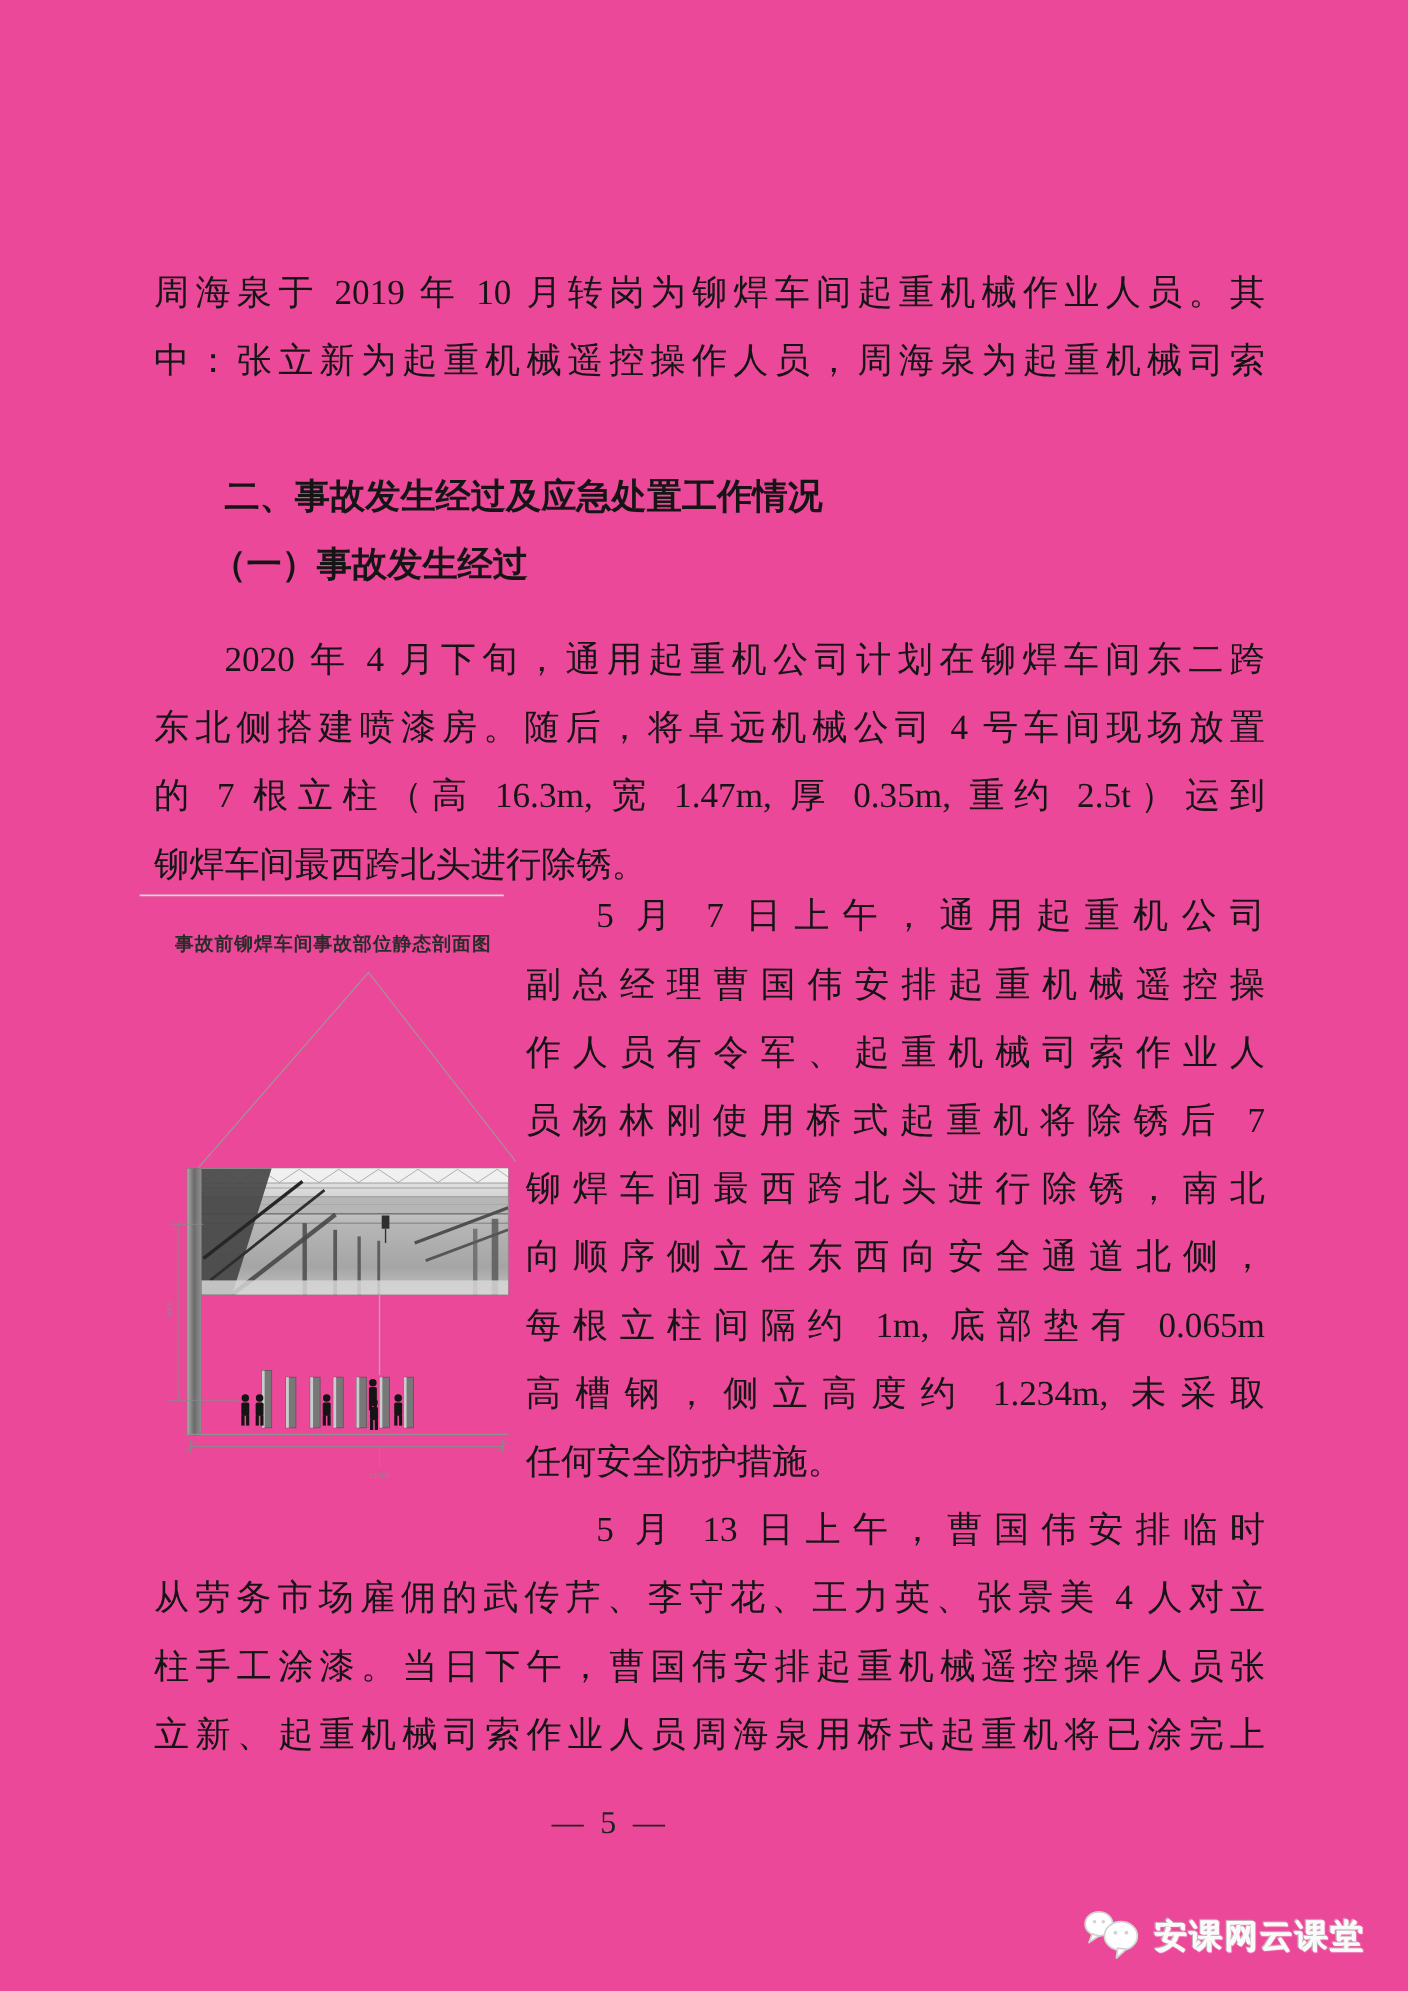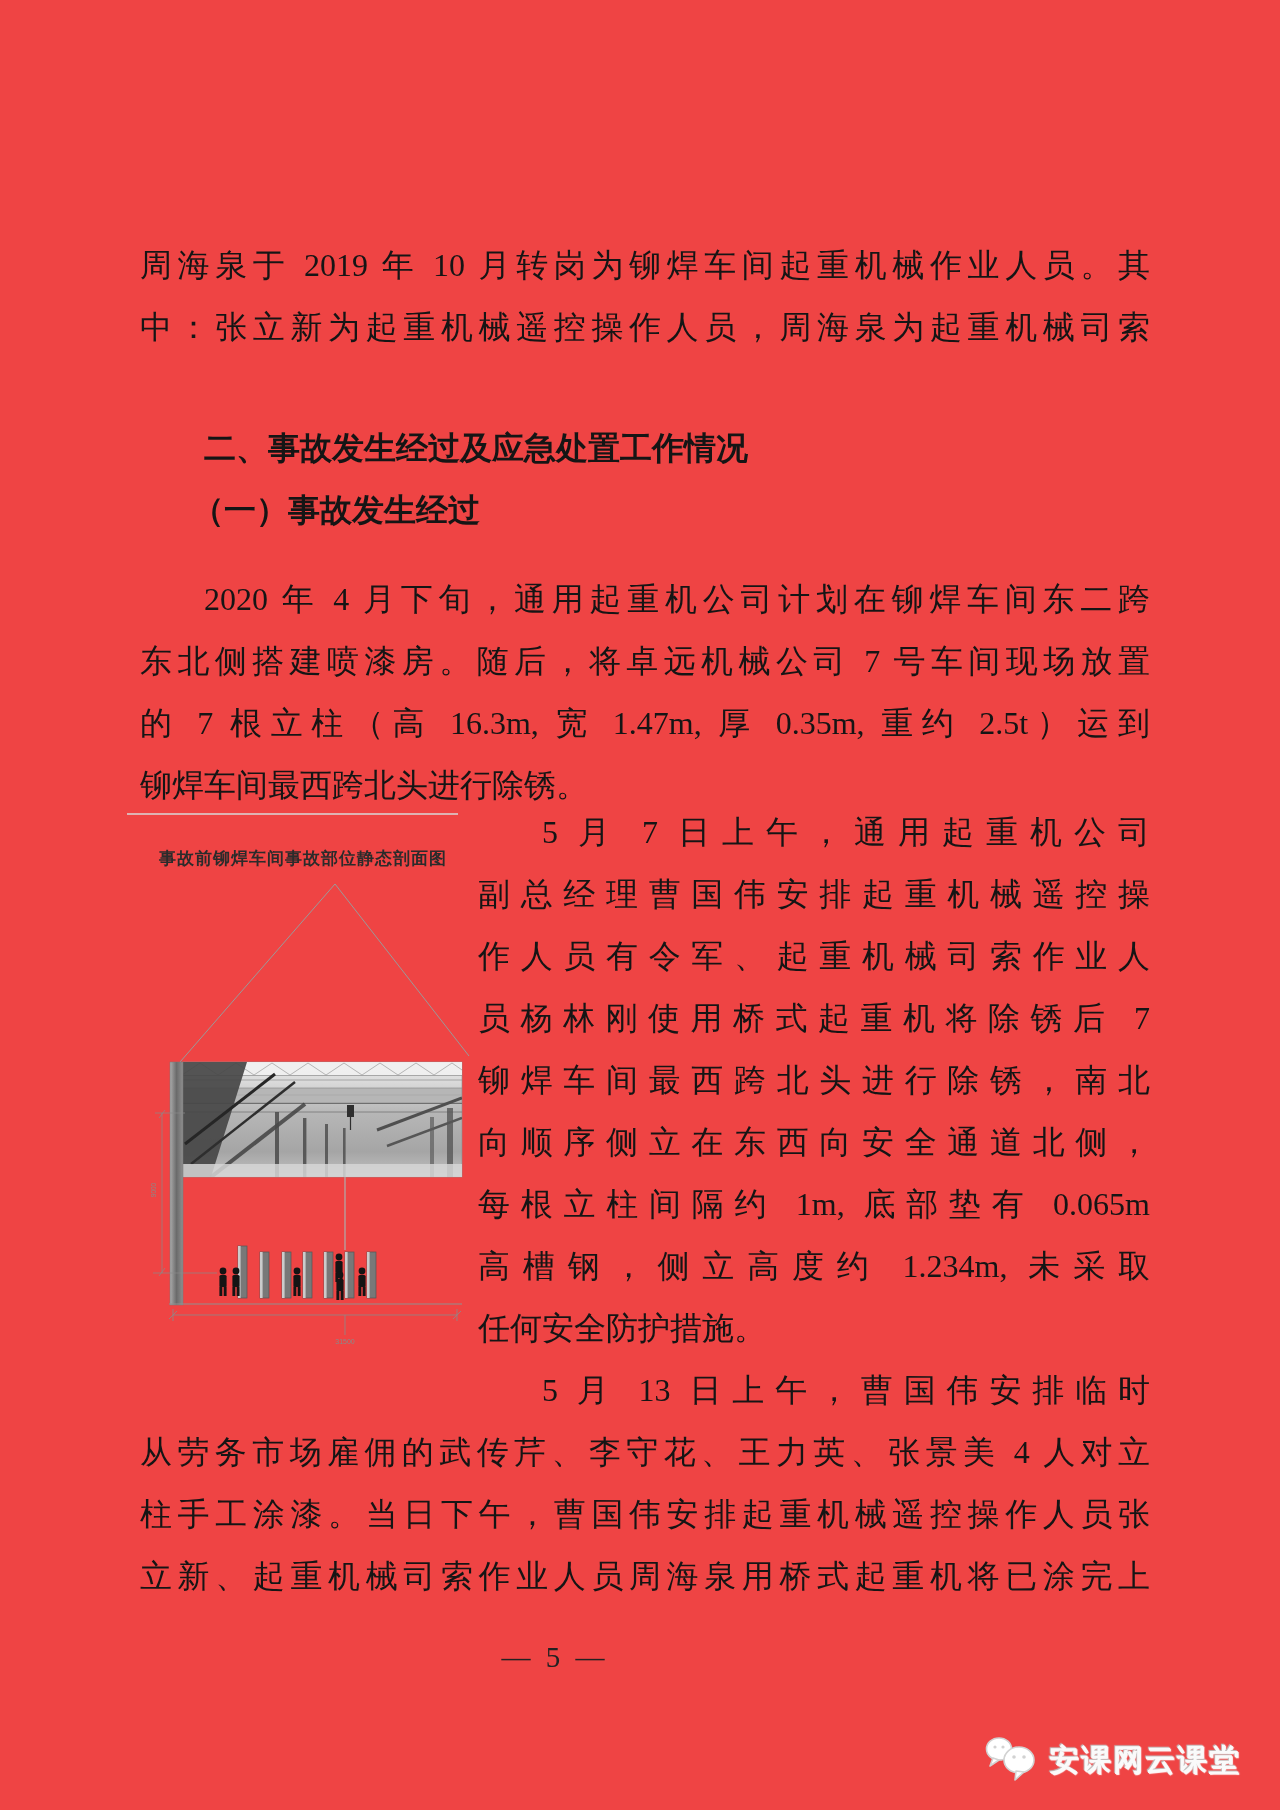--- a/index.html
+++ b/index.html
@@ -1,39 +1,39 @@
 <!DOCTYPE html>
 <html><head>
 <meta charset="utf-8">
 <style>
   html,body{margin:0;padding:0;background:#888;}
   .page{
     position:relative;
     width:1280px;height:1810px;
     margin:0 auto;
-    background:#ef4444;
+    background:#ec4899;
     overflow:hidden;
     font-family:"Liberation Serif","DejaVu Serif",serif;
     color:#151515;
   }
   .line{
     height:62px;line-height:62px;
     font-size:32px;
     white-space:nowrap;
     color:#151515;
   }
   .just{
     white-space:normal;
     text-align:justify;
     text-align-last:justify;
     text-justify:inter-character;
   }
   .indent{text-indent:64px;}
   .block{position:absolute;}
-  .bold{font-weight:bold;font-family:Liberation Mono, monospace;}
+  .bold{font-weight:bold;}
   .fullwidth{left:140px;width:1010px;}
   .rightcol{left:478px;width:672px;}
   .pageno{
     position:absolute;left:140px;top:1641px;width:830px;
     text-align:center;font-size:29px;letter-spacing:4px;color:#222;
   }
   .figure{
     position:absolute;left:125px;top:812px;width:345px;height:560px;
   }
   .watermark{
@@ -60,21 +60,21 @@
   <div class="block fullwidth" style="top:420px;">
     <div class="line bold indent">二、事故发生经过及应急处置工作情况</div>
   </div>
 
   <div class="block fullwidth" style="top:482px;">
     <div class="line bold" style="text-indent:52px;">（一）事故发生经过</div>
   </div>
 
   <div class="block fullwidth" style="top:568px;">
     <div class="line just indent">2020 年 4 月下旬，通用起重机公司计划在铆焊车间东二跨</div>
-    <div class="line just">东北侧搭建喷漆房。随后，将卓远机械公司 7 号车间现场放置</div>
+    <div class="line just">东北侧搭建喷漆房。随后，将卓远机械公司 4 号车间现场放置</div>
     <div class="line just">的 7 根立柱（高 16.3m, 宽 1.47m, 厚 0.35m, 重约 2.5t）运到</div>
     <div class="line">铆焊车间最西跨北头进行除锈。</div>
   </div>
 
   <div class="figure">
     <svg width="345" height="560" viewBox="0 0 345 560" xmlns="http://www.w3.org/2000/svg">
       <defs>
         <linearGradient id="pg" x1="0" y1="0" x2="0" y2="1">
           <stop offset="0" stop-color="#e9e9e9"></stop>
             <stop offset="0.18" stop-color="#d9d9d9"></stop>

